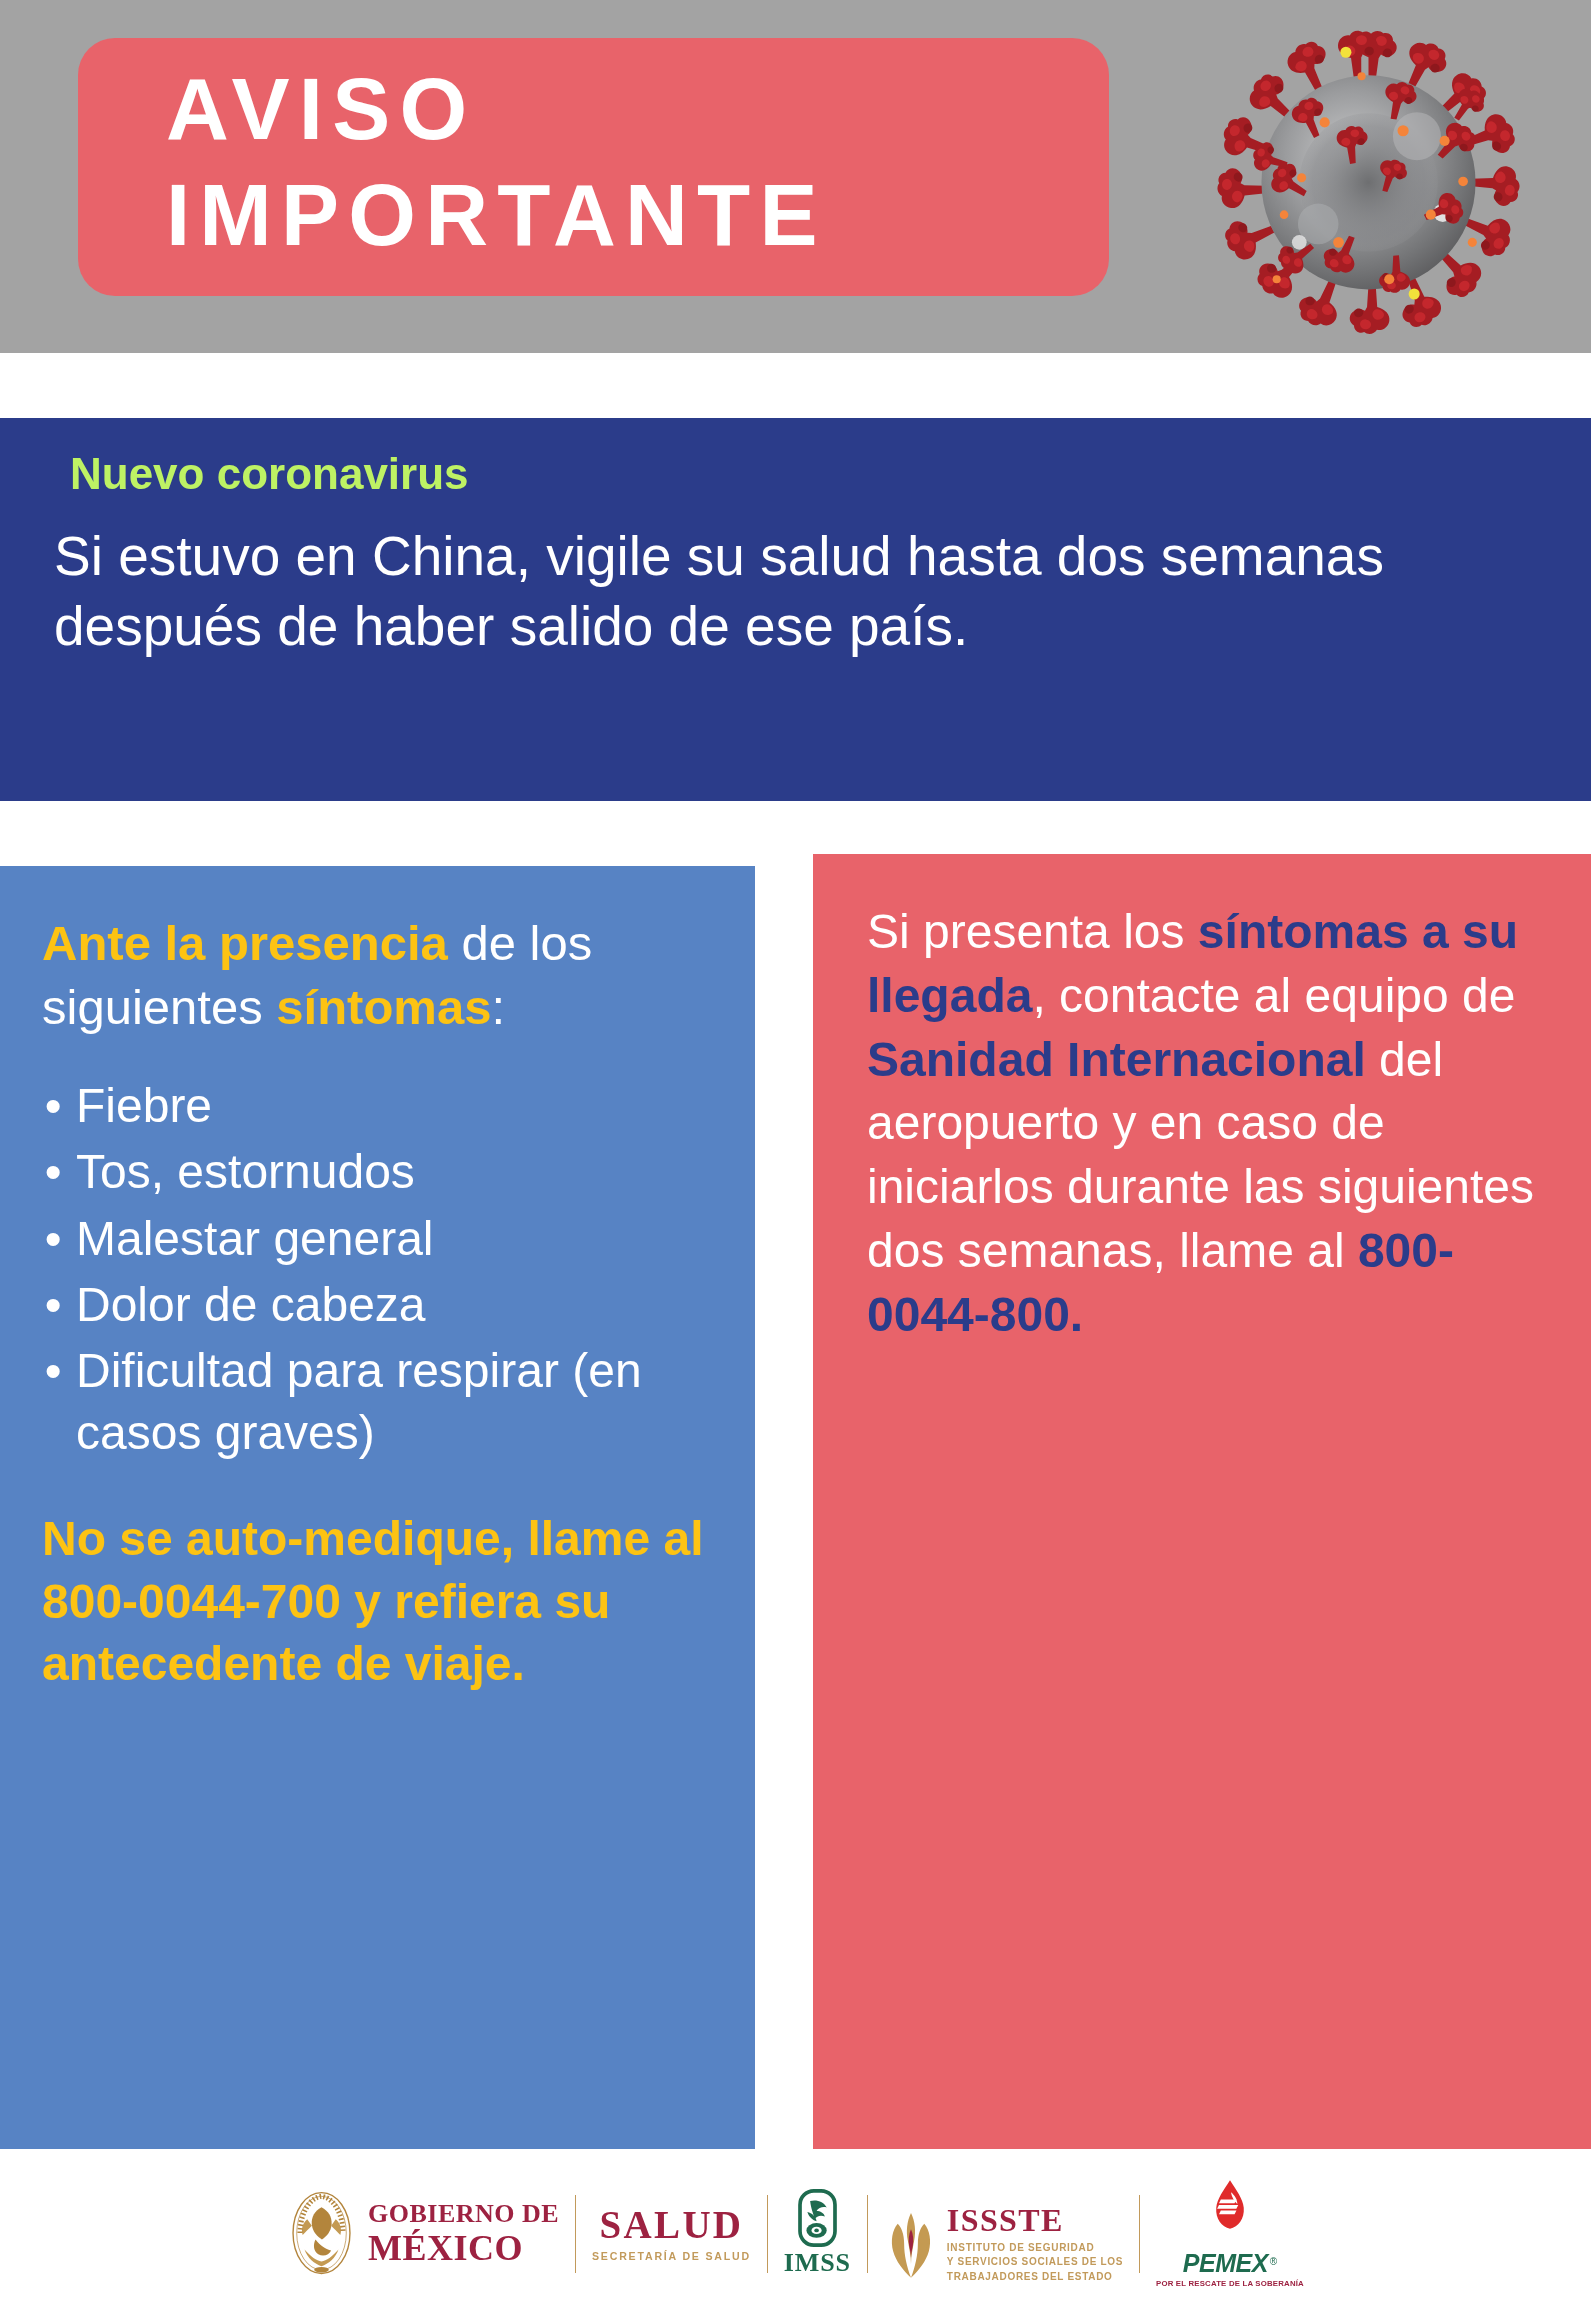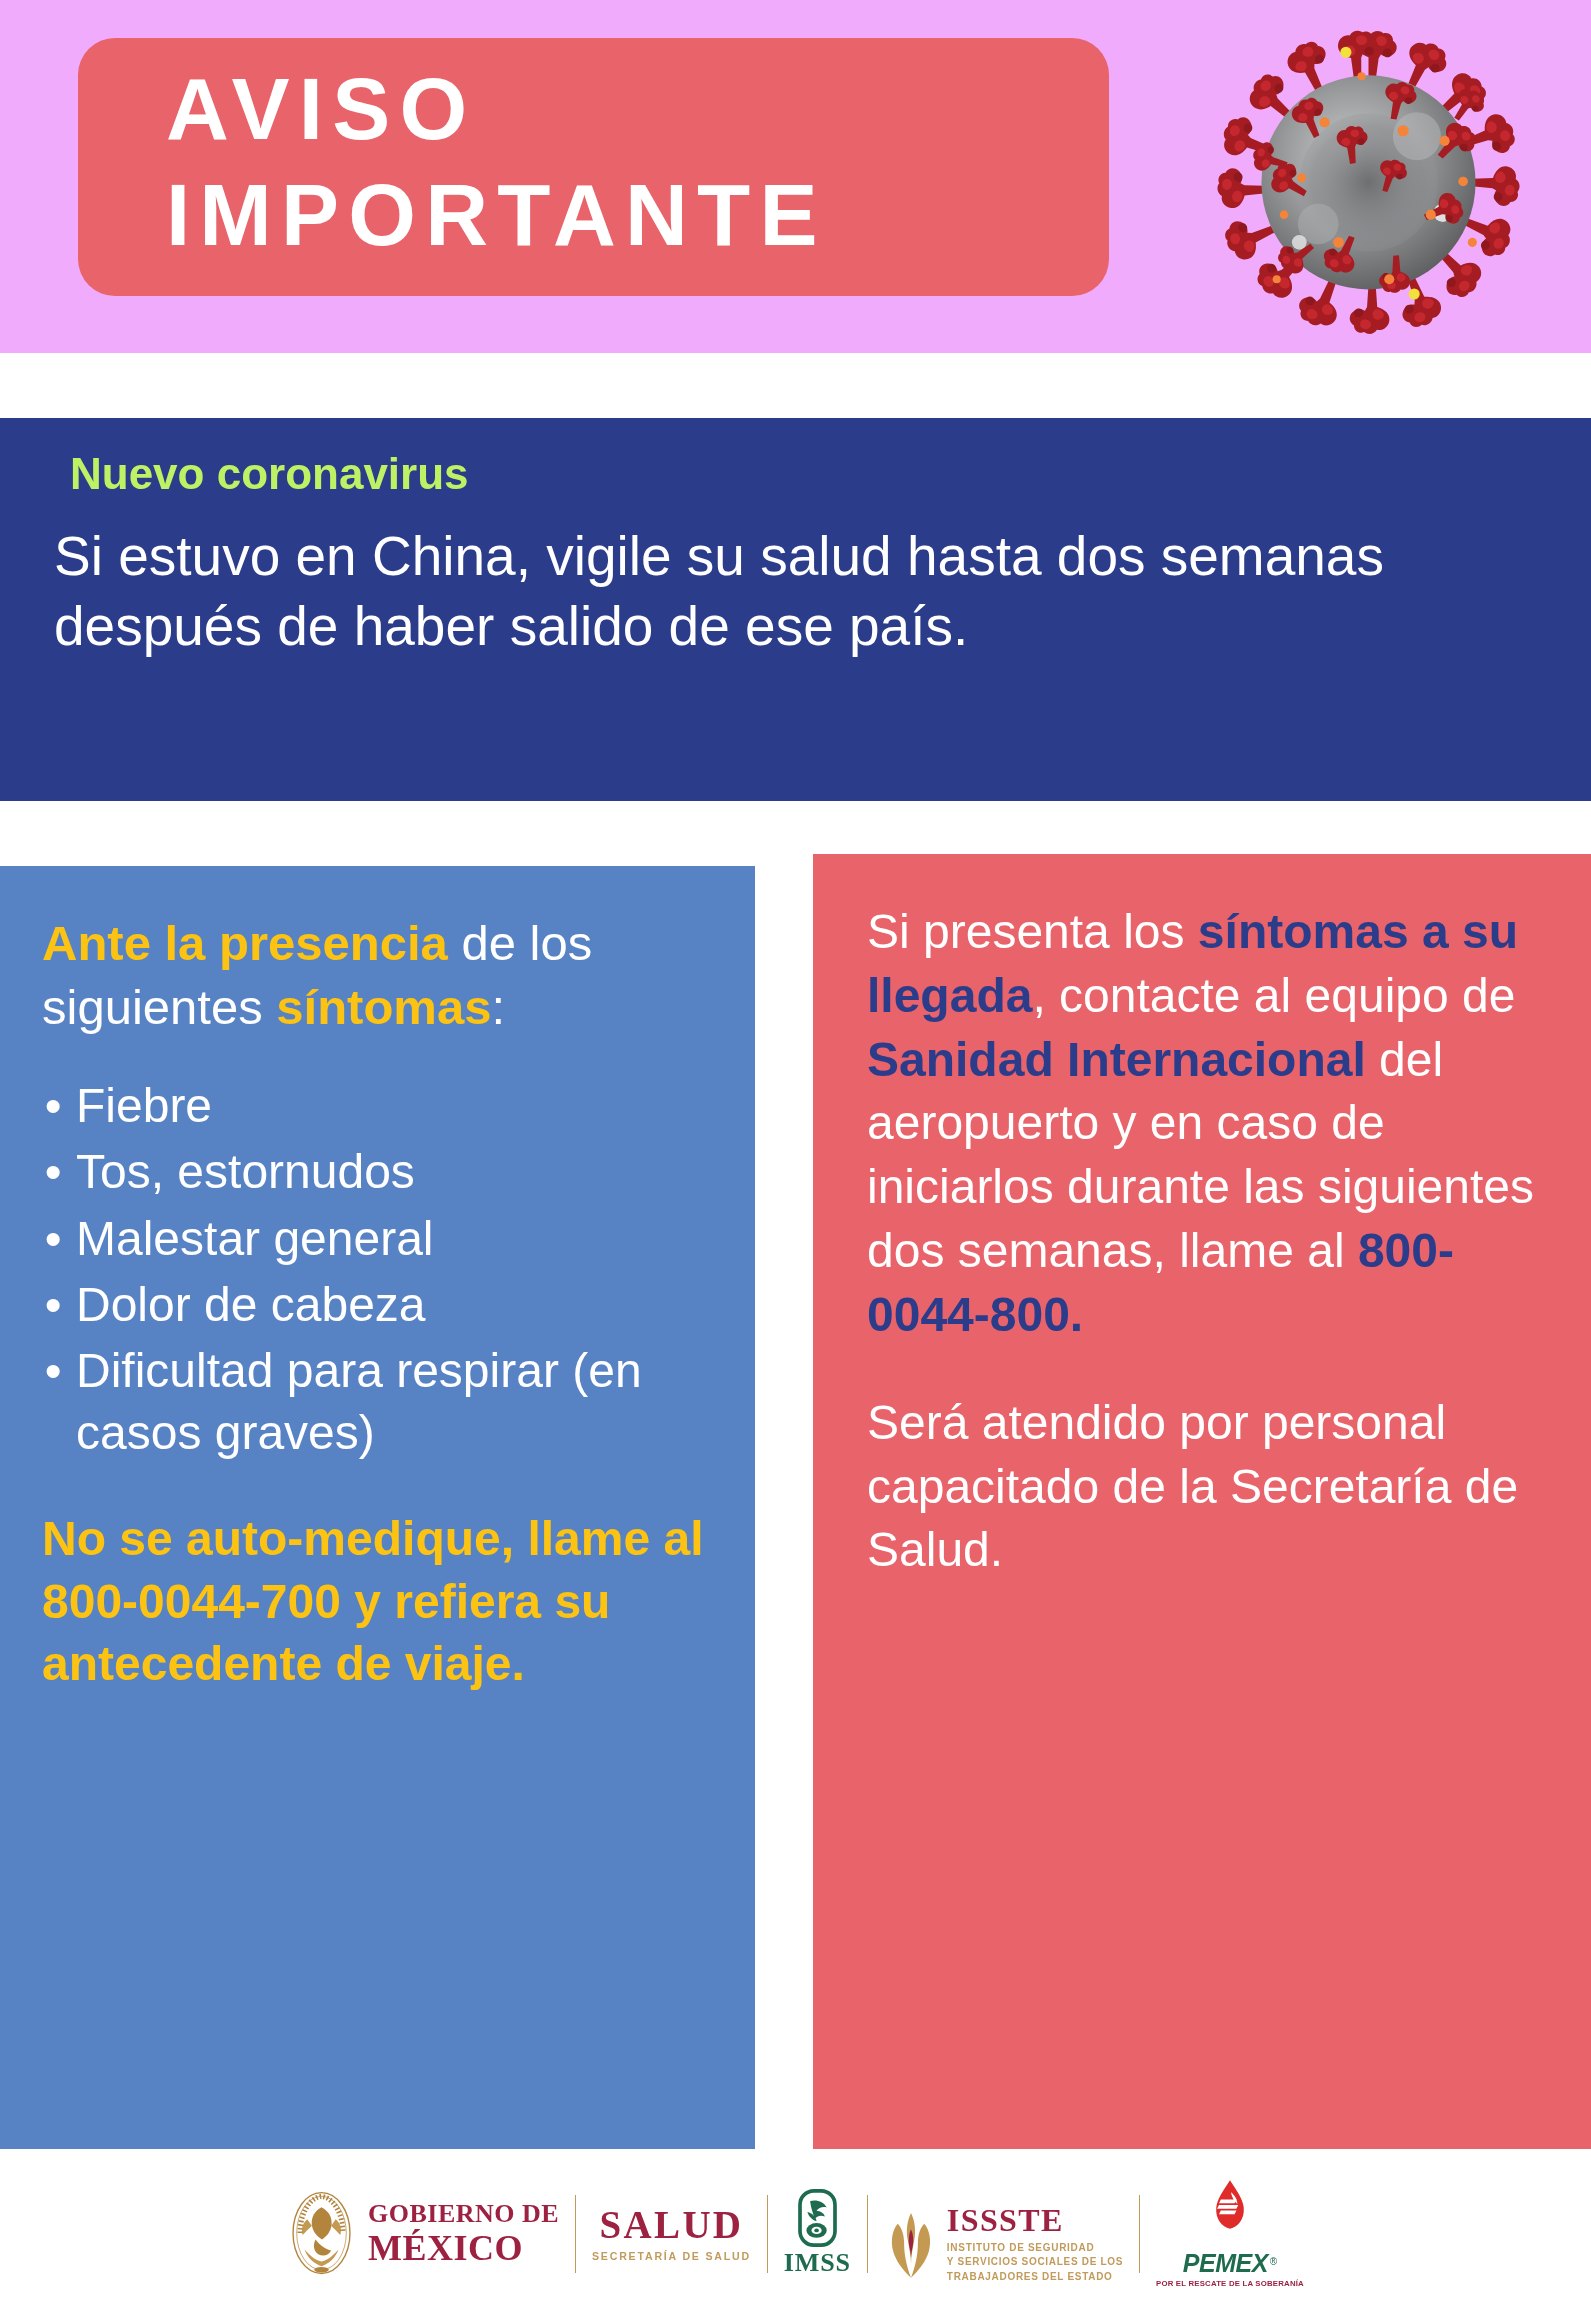--- a/index.html
+++ b/index.html
@@ -14,21 +14,21 @@
     font-family: "Liberation Sans", sans-serif;
     overflow: hidden;
   }
 
   
   .top-band {
     position: absolute;
     left: 0; top: 0;
     width: 1591px;
     height: 353px;
-    background: #f0abfc;
+    background: #a3a3a3;
   }
   .title-badge {
     position: absolute;
     left: 78px; top: 38px;
     width: 1031px;
     height: 258px;
     background: #e8636a;
     border-radius: 37px;
     box-sizing: border-box;
     padding: 17.5px 0 0 88px;
@@ -463,21 +463,20 @@
     <li>Dificultad para respirar (en casos graves)</li>
   </ul>
 
   <p class="blue-warn">No se auto-medique, llame al 800-0044-700 y refiera su antecedente de viaje.</p>
 </div>
 
 <div class="panel panel-red">
   <p class="red-para">
     <span>Si presenta los </span><span class="hl-navy">síntomas a su llegada</span><span>, contacte al equipo de </span><span class="hl-navy">Sanidad Internacional</span><span> del aeropuerto y en caso de iniciarlos durante las siguientes dos semanas, llame al </span><span class="hl-navy">800-0044-800.</span>
   </p>
-  <p class="red-para">Será atendido por personal capacitado de la Secretaría de Salud.</p>
 </div>
 
 <div class="logo-bar">
 
   <div class="logo-cell">
     <svg class="gob-eagle" viewBox="0 0 150 196">
       <ellipse cx="75" cy="96" rx="62" ry="88" fill="none" stroke="#b3853c" stroke-width="3"></ellipse>
       <ellipse cx="75" cy="96" rx="54" ry="80" fill="none" stroke="#b3853c" stroke-width="1.5"></ellipse>
       <path d="M75 40 C60 48 52 62 54 78 C56 94 66 104 76 110 C86 104 96 92 97 77 C98 61 90 48 75 40 Z" fill="#b3853c"></path>
       <path d="M44 66 C34 74 30 88 34 100 C40 94 48 86 54 80 Z" fill="#c49a52"></path>

